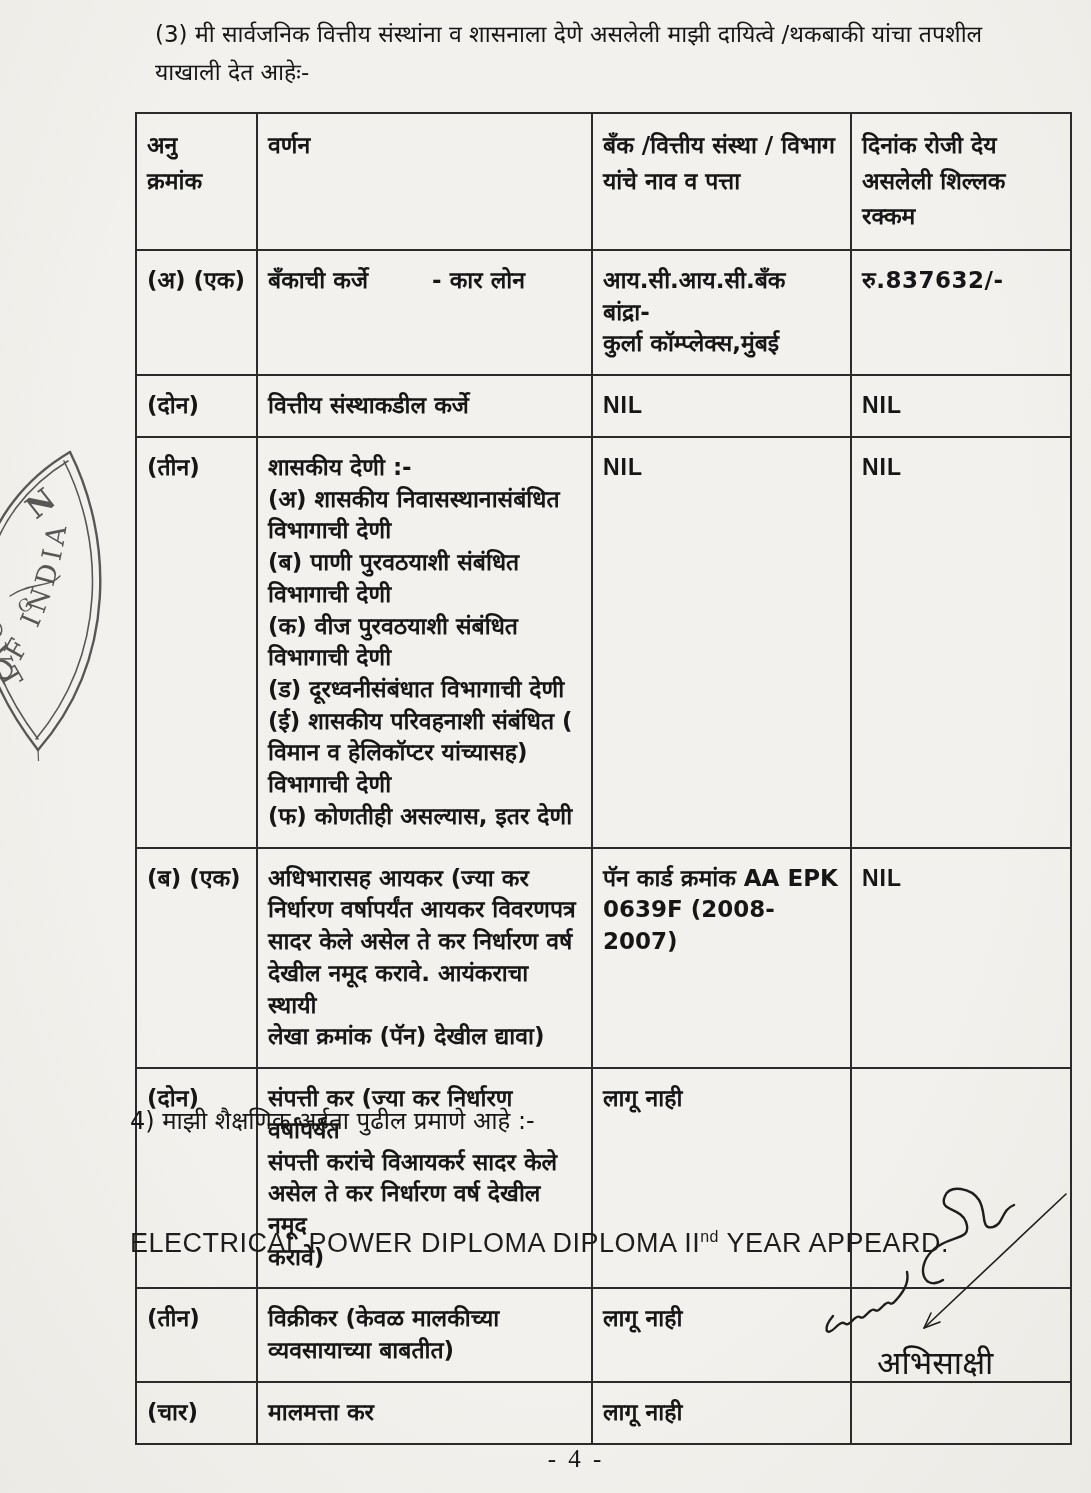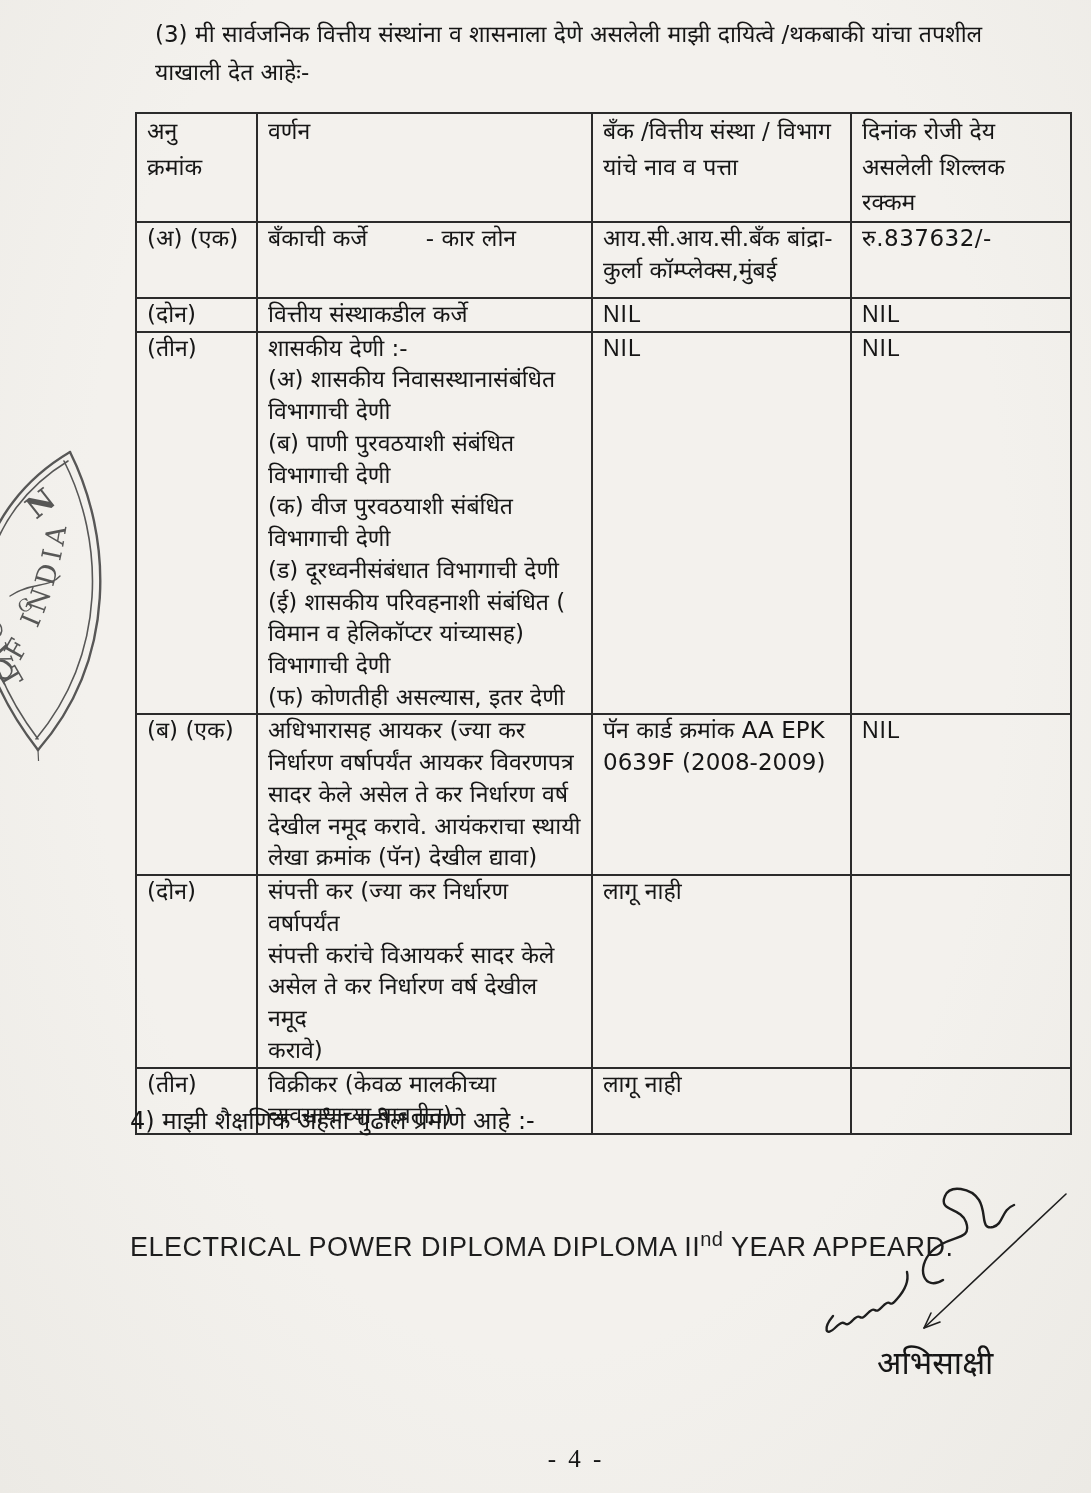--- a/index.html
+++ b/index.html
@@ -23,23 +23,23 @@
   table.liab {
     position:absolute; left:135px; top:112px;
     width:935px;
     border-collapse:collapse;
     table-layout:fixed;
   }
   table.liab th, table.liab td {
     border:2px solid #2b2b2b;
     vertical-align:top;
     text-align:left;
-    padding:0 10px;
+    padding:14px 10px;
     font-size:23px;
-    font-weight:400;
+    font-weight:700;
     line-height:1.38;
   }
   table.liab th { line-height:1.55; }
   .pre { white-space:pre-line; }
   .right { text-align:right; padding-right:14px; }
   .nil {
     font-family:"Liberation Sans", sans-serif;
     font-size:21px; letter-spacing:1px; font-weight:400;
   }
   .nil-center { text-align:center; vertical-align:middle; }
@@ -49,21 +49,21 @@
     position:absolute; left:130px; top:1103px;
     font-size:24px; font-weight:500;
   }
   .latin-line {
     position:absolute; left:130px;
     font-family:"Liberation Sans", sans-serif;
     font-size:27px; letter-spacing:0.5px; color:#1d1d1d;
   }
   .ssc { top:1167px; }
   .diploma { top:1228px; }
-  .diploma sup { font-size:20px; vertical-align:super; }
+  .diploma sup { font-size:16px; vertical-align:super; }
   .witness {
     position:absolute; left:877px; top:1340px;
     font-size:32px; font-weight:500;
   }
   .pagenum {
     position:absolute; left:576px; top:1445px; transform:translateX(-50%);
     font-family:"Liberation Serif", serif;
     font-size:25px; letter-spacing:3px;
   }
   .stamp {
@@ -158,39 +158,45 @@
       <td class="nil nil-center">NIL</td>
     </tr>
     <tr style="height:160px">
       <td>(ब) (एक)</td>
       <td class="pre">अधिभारासह आयकर (ज्या कर
 निर्धारण वर्षापर्यंत आयकर विवरणपत्र
 सादर केले असेल ते कर निर्धारण वर्ष
 देखील नमूद करावे. आयंकराचा स्थायी
 लेखा क्रमांक (पॅन) देखील द्यावा)</td>
       <td class="pre pan-cell">पॅन कार्ड क्रमांक AA EPK
-0639F (2008-2009)</td>
+0639F (2008-2007)</td>
       <td class="nil nil-center">NIL</td>
     </tr>
     <tr style="height:125px">
       <td>(दोन)</td>
       <td class="pre">संपत्ती कर (ज्या कर निर्धारण वर्षापर्यंत
 संपत्ती करांचे विआयकर्र सादर केले
 असेल ते कर निर्धारण वर्ष देखील नमूद
 करावे)</td>
       <td>लागू नाही</td>
       <td></td>
     </tr>
     <tr style="height:66px">
       <td>(तीन)</td>
       <td class="pre">विक्रीकर (केवळ मालकीच्या
 व्यवसायाच्या बाबतीत)</td>
       <td>लागू नाही</td>
       <td></td>
     </tr>
+    <tr style="height:42px">
+      <td>(चार)</td>
+      <td>मालमत्ता कर</td>
+      <td>लागू नाही</td>
+      <td></td>
+    </tr>
   </tbody>
     </table>
 
   <div class="edu-heading">4) माझी शैक्षणिक अर्हता पुढील प्रमाणे आहे :-</div>
   <div class="latin-line diploma">
     <span>ELECTRICAL POWER DIPLOMA DIPLOMA II</span><sup>nd</sup><span>  YEAR APPEARD.</span>
   </div>
 
   <svg class="signature" viewBox="0 0 250 160" xmlns="http://www.w3.org/2000/svg">
     <g fill="none" stroke="#1e1e1e" stroke-linecap="round" stroke-linejoin="round">

